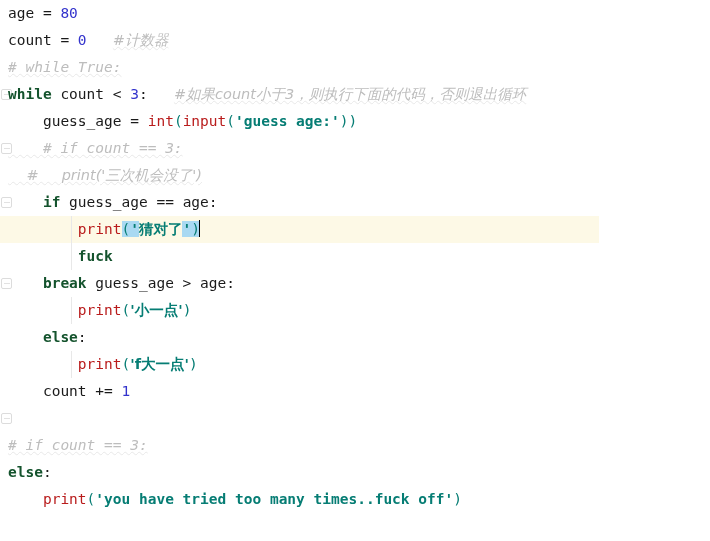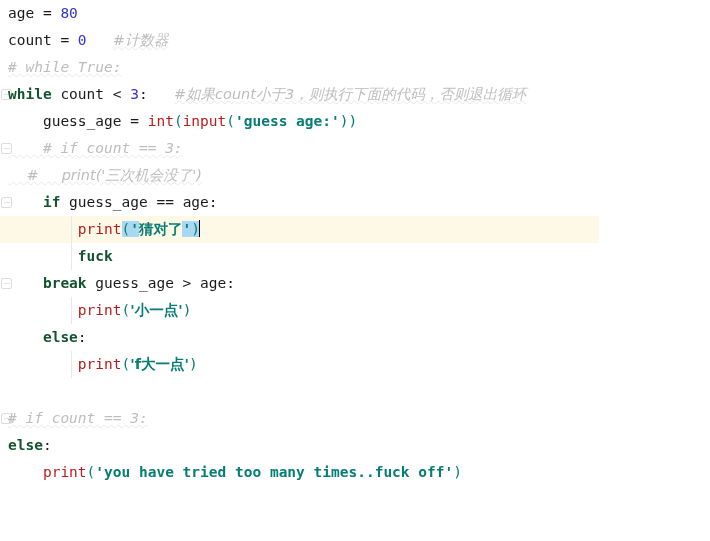--- a/index.html
+++ b/index.html
@@ -99,18 +99,19 @@
       <div class="line"><span class="plain">    guess_age </span><span class="op">= </span><span class="bi">int</span><span class="punc">(</span><span class="bi">input</span><span class="punc">(</span><span class="str">'guess age:'</span><span class="punc">))</span></div>
       <div class="line"><span class="cmt">    # if count == 3:</span></div>
       <div class="line"><span class="cmt cjk">    #     print('三次机会没了')</span></div>
       <div class="line"><span class="plain">    </span><span class="kw">if</span><span class="plain"> guess_age </span><span class="op">== </span><span class="plain">age:</span></div>
       <div class="line caret-line"><span class="guide g2"></span><span class="plain">        </span><span class="bi">print</span><span class="punc sel">(</span><span class="str sel">'</span><span class="str cjk">猜对了</span><span class="str sel">'</span><span class="punc sel">)</span><span class="caret"></span></div>
       <div class="line"><span class="guide g2"></span><span class="plain">        </span><span class="kw">fuck</span></div>
       <div class="line"><span class="plain">    </span><span class="kw">break</span><span class="plain"> guess_age </span><span class="op">&gt; </span><span class="plain">age:</span></div>
       <div class="line"><span class="guide g2"></span><span class="plain">        </span><span class="bi">print</span><span class="punc">(</span><span class="str cjk">'小一点'</span><span class="punc">)</span></div>
       <div class="line"><span class="plain">    </span><span class="kw">else</span><span class="plain">:</span></div>
       <div class="line"><span class="guide g2"></span><span class="plain">        </span><span class="bi">print</span><span class="punc">(</span><span class="str cjk">'f大一点'</span><span class="punc">)</span></div>
+      <div class="line"><span class="plain">    count </span><span class="op">+= </span><span class="num">1</span></div>
       <div class="line">&nbsp;</div>
       <div class="line"><span class="cmt"># if count == 3:</span></div>
       <div class="line"><span class="kw">else</span><span class="plain">:</span></div>
       <div class="line"><span class="plain">    </span><span class="bi">print</span><span class="punc">(</span><span class="str">'you have tried too many times..fuck off'</span><span class="punc">)</span></div>
     </div>
 </div>
 
 </body></html>

